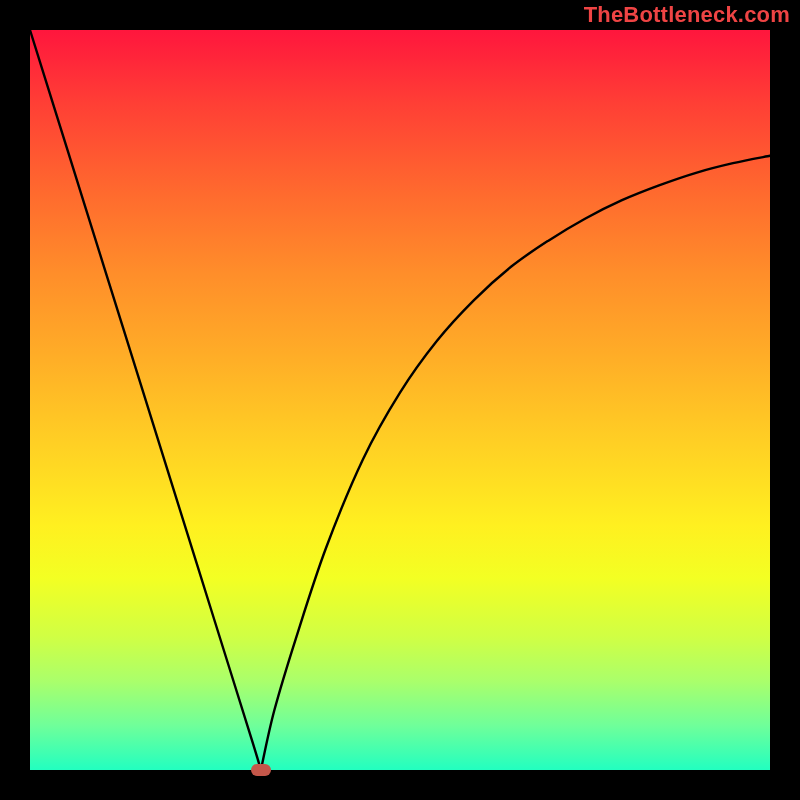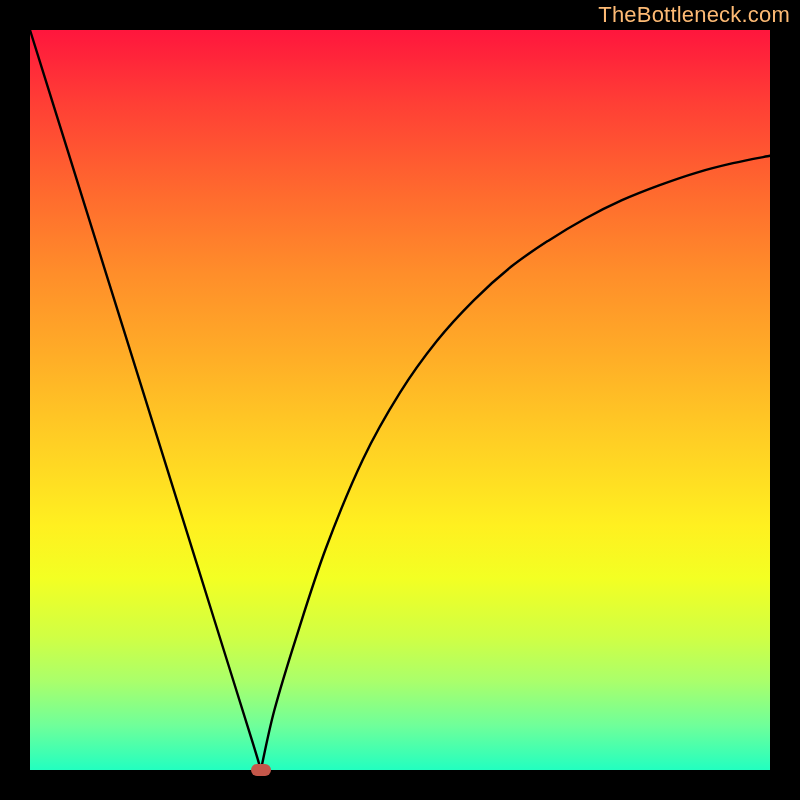--- a/index.html
+++ b/index.html
@@ -14,23 +14,23 @@
   .frame {
     position: relative;
     width: 800px;
     height: 800px;
     background: #000;
   }
   .watermark {
     position: absolute;
     top: 2px;
     right: 10px;
-    color: #fdba74;
+    color: #ef4444;
     font-size: 22px;
-    font-weight: 400;
+    font-weight: 700;
     letter-spacing: 0.2px;
     z-index: 10;
     margin-left: 40px;
   }
   .plot {
     position: absolute;
     left: 30px;
     top: 30px;
     width: 740px;
     height: 740px;

